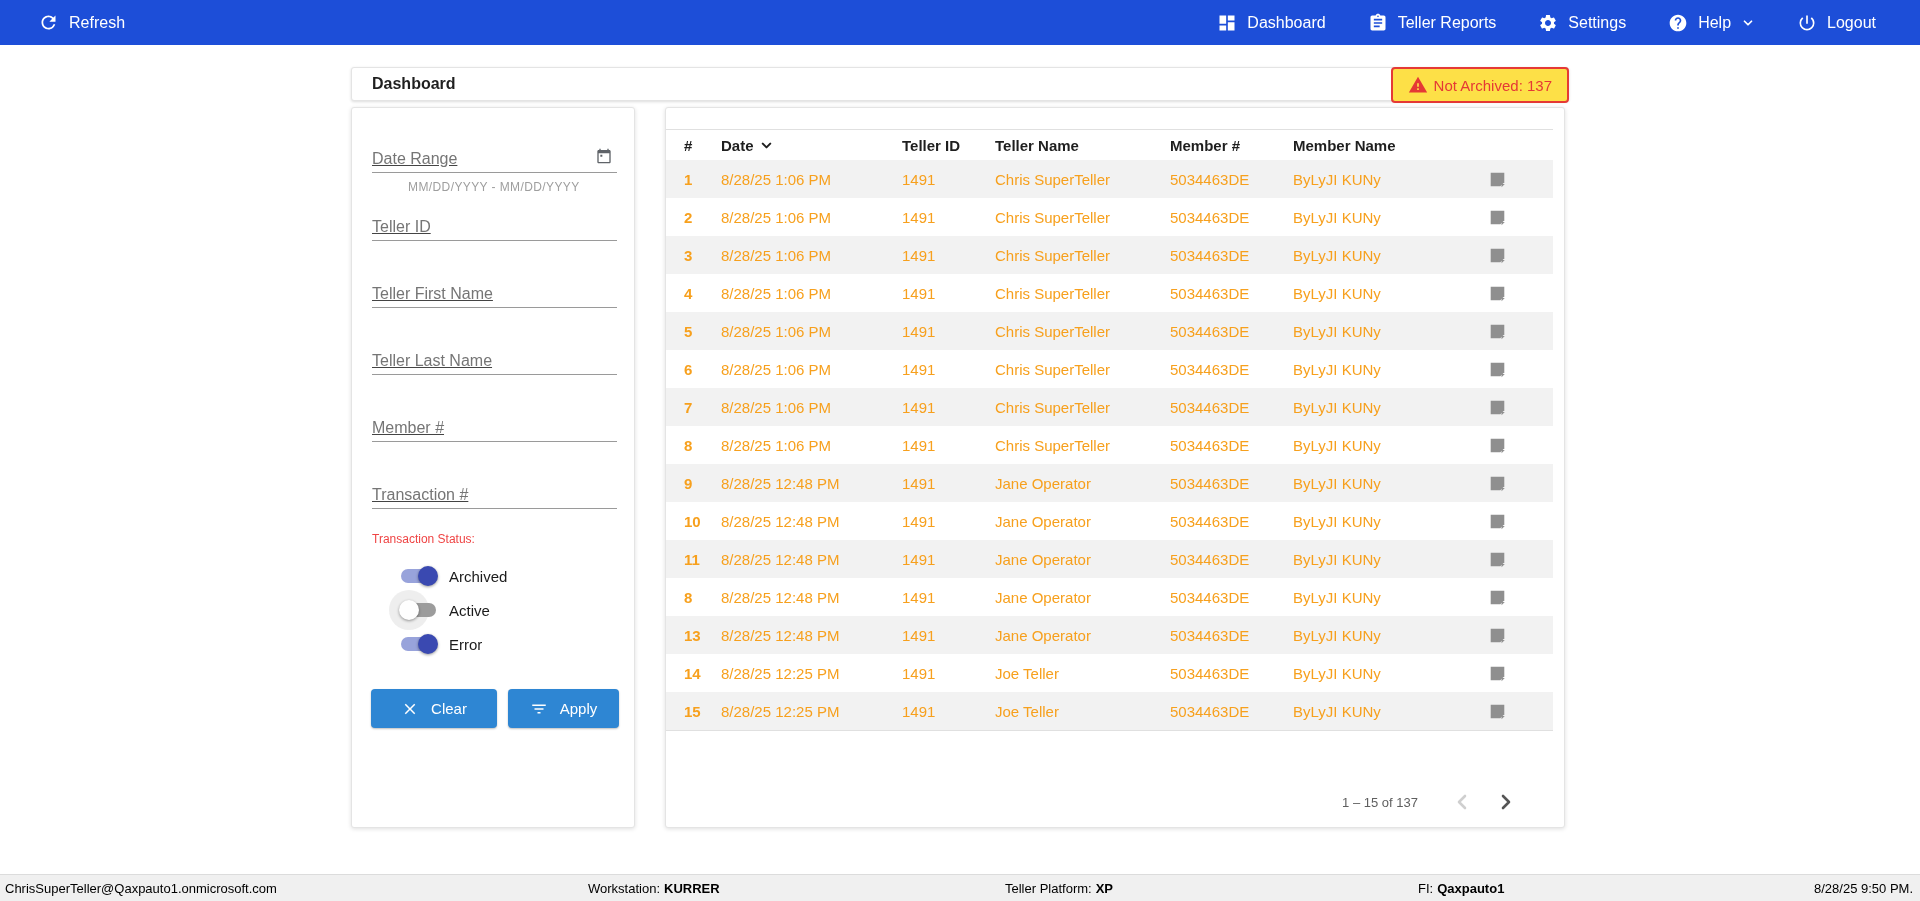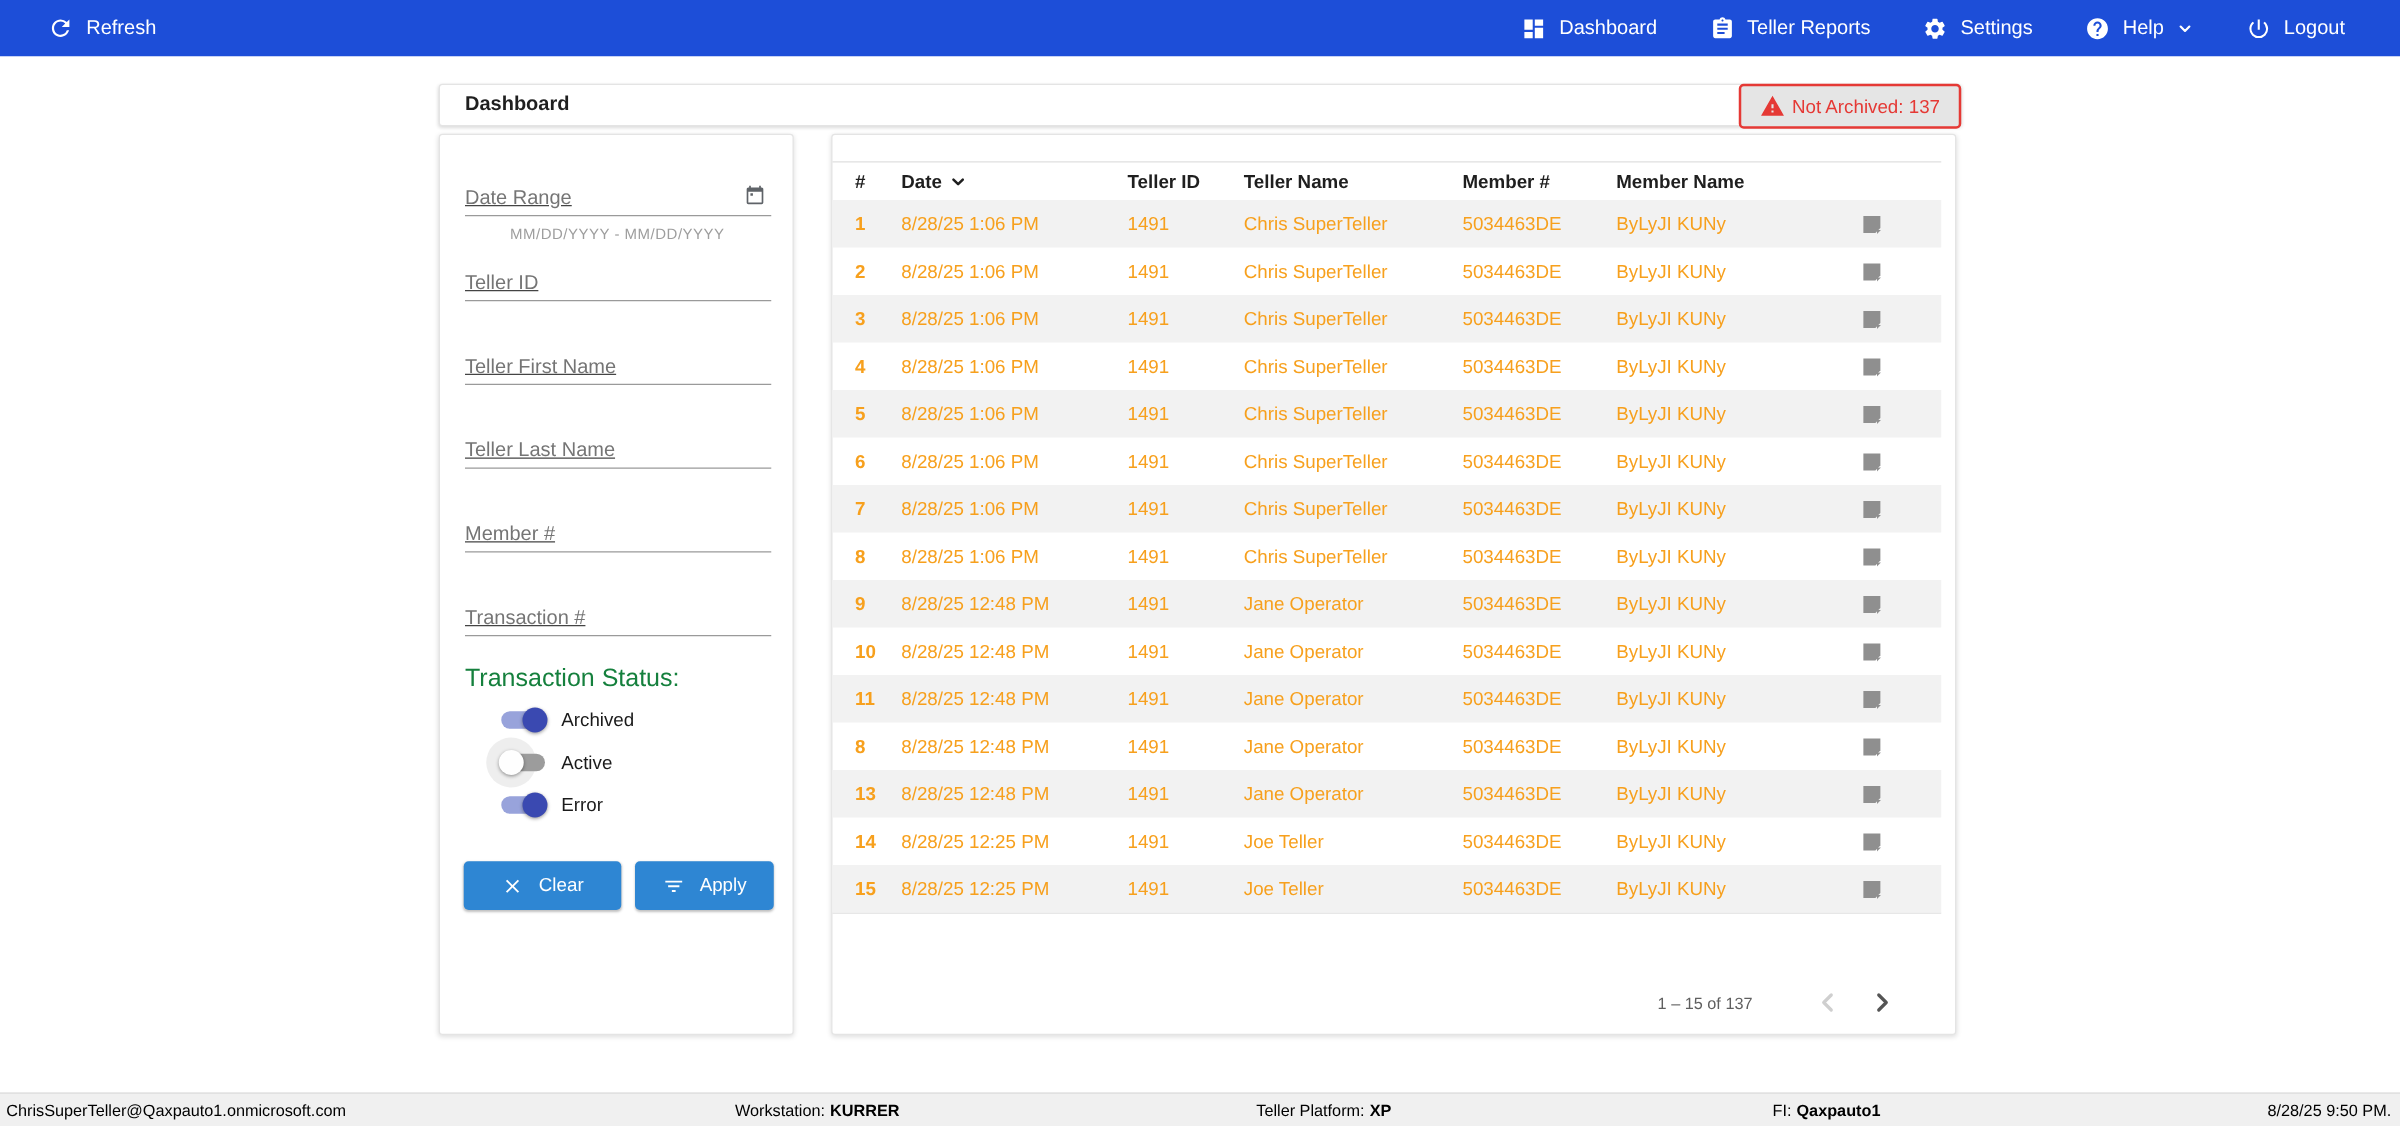--- a/index.html
+++ b/index.html
@@ -10,39 +10,39 @@
             display:flex; align-items:center; justify-content:space-between; padding:0 44px 0 38px; }
   .nav-item { display:flex; align-items:center; gap:10px; font-size:16px; color:#fff; cursor:pointer; white-space:nowrap; }
   .nav-right { display:flex; align-items:center; gap:42px; }
   .nav-item svg { display:block; }
 
   
   .header-card { position:absolute; left:351px; top:67px; width:1218px; height:34px; background:#fff;
                  border:1px solid #e4e4e4; border-radius:3px; box-shadow:0 1px 3px rgba(0,0,0,.14);
                  display:flex; align-items:center; }
   .page-title { margin-left:20px; font-size:16px; font-weight:bold; color:#1f1f1f; }
-  .alert-badge { position:absolute; right:-1px; top:-1px; height:36px; background:#e5e5e5; border:2px solid #e53935;
+  .alert-badge { position:absolute; right:-1px; top:-1px; height:36px; background:#fde047; border:2px solid #e53935;
                  border-radius:4px; display:flex; align-items:center; gap:6px; padding:0 15px;
                  color:#e53935; font-size:15px; cursor:pointer; }
 
   
   .filter-card { position:absolute; left:351px; top:107px; width:284px; height:721px; background:#fff;
                  border:1px solid #e4e4e4; border-radius:3px; box-shadow:0 1px 4px rgba(0,0,0,.13); }
   .table-card  { position:absolute; left:665px; top:107px; width:900px; height:721px; background:#fff;
                  border:1px solid #e4e4e4; border-radius:3px; box-shadow:0 1px 4px rgba(0,0,0,.13); }
 
   
   .field { position:absolute; left:20px; width:245px; height:27px; border-bottom:1px solid #9a9a9a; }
   .field input { position:absolute; left:0; top:0; width:100%; height:100%; border:none; outline:none;
                  background:transparent; font-size:16px; font-family:"Liberation Sans", sans-serif; color:#444;text-decoration:underline; }
   .field input::placeholder { color:#757575; opacity:1; }
   .field .cal { position:absolute; right:5px; top:2px; }
   .hint { position:absolute; left:20px; top:72px; font-size:12px; color:#9e9e9e; letter-spacing:.4px;margin-left:36px; }
 
-  .status-label { position:absolute; left:20px; top:424px; font-size:20px; color:#15803d; font-weight:500; }
+  .status-label { position:absolute; left:20px; top:424px; font-size:12px; color:#ef4444; font-weight:500; }
 
   .toggle-row { position:absolute; left:49px; display:flex; align-items:center; gap:11px; cursor:pointer; }
   .toggle { position:relative; width:37px; height:20px; }
   .toggle .track { position:absolute; left:0; top:3px; width:35px; height:14px; border-radius:7px; }
   .toggle .thumb { position:absolute; top:0; width:20px; height:20px; border-radius:50%; box-shadow:0 1px 3px rgba(0,0,0,.4); }
   .toggle .halo  { display:none; }
   .toggle.on  .track { background:#98a3db; }
   .toggle.on  .thumb { left:17px; background:#3a49b1; }
   .toggle.off .track { background:#9c9c9c; }
   .toggle.off .thumb { left:-2px; background:#fefefe; }
@@ -67,21 +67,21 @@
   .c-num   { width:37px;  font-weight:bold; }
   .c-date  { width:181px; }
   .c-tid   { width:93px;  }
   .c-tname { width:175px; }
   .c-mnum  { width:123px; }
   .c-mname { width:196px; }
   .c-icon  { width:64px; display:flex; align-items:center; }
 
   .pagination { position:absolute; top:672px; right:36px; height:44px; display:flex; align-items:center;
                 font-size:13px; color:#5f5f5f; }
-  .pagination .range { margin-right:38px; }
+  .pagination .range { margin-right:22px; }
   .pg-btn { width:44px; height:44px; display:flex; align-items:center; justify-content:center; cursor:pointer; }
 
   
   .footer { position:absolute; left:0; bottom:0; width:1920px; height:27px; background:#f0f0f0;
             border-top:1px solid #dcdcdc; font-size:13px; color:#000; }
   .footer .f { position:absolute; top:50%; transform:translateY(-50%); white-space:nowrap; }
   .f-email { left:5px; font-weight:normal; }
   .f-ws    { left:588px; }
   .f-plat  { left:1005px; }
   .f-fi    { left:1418px; }

